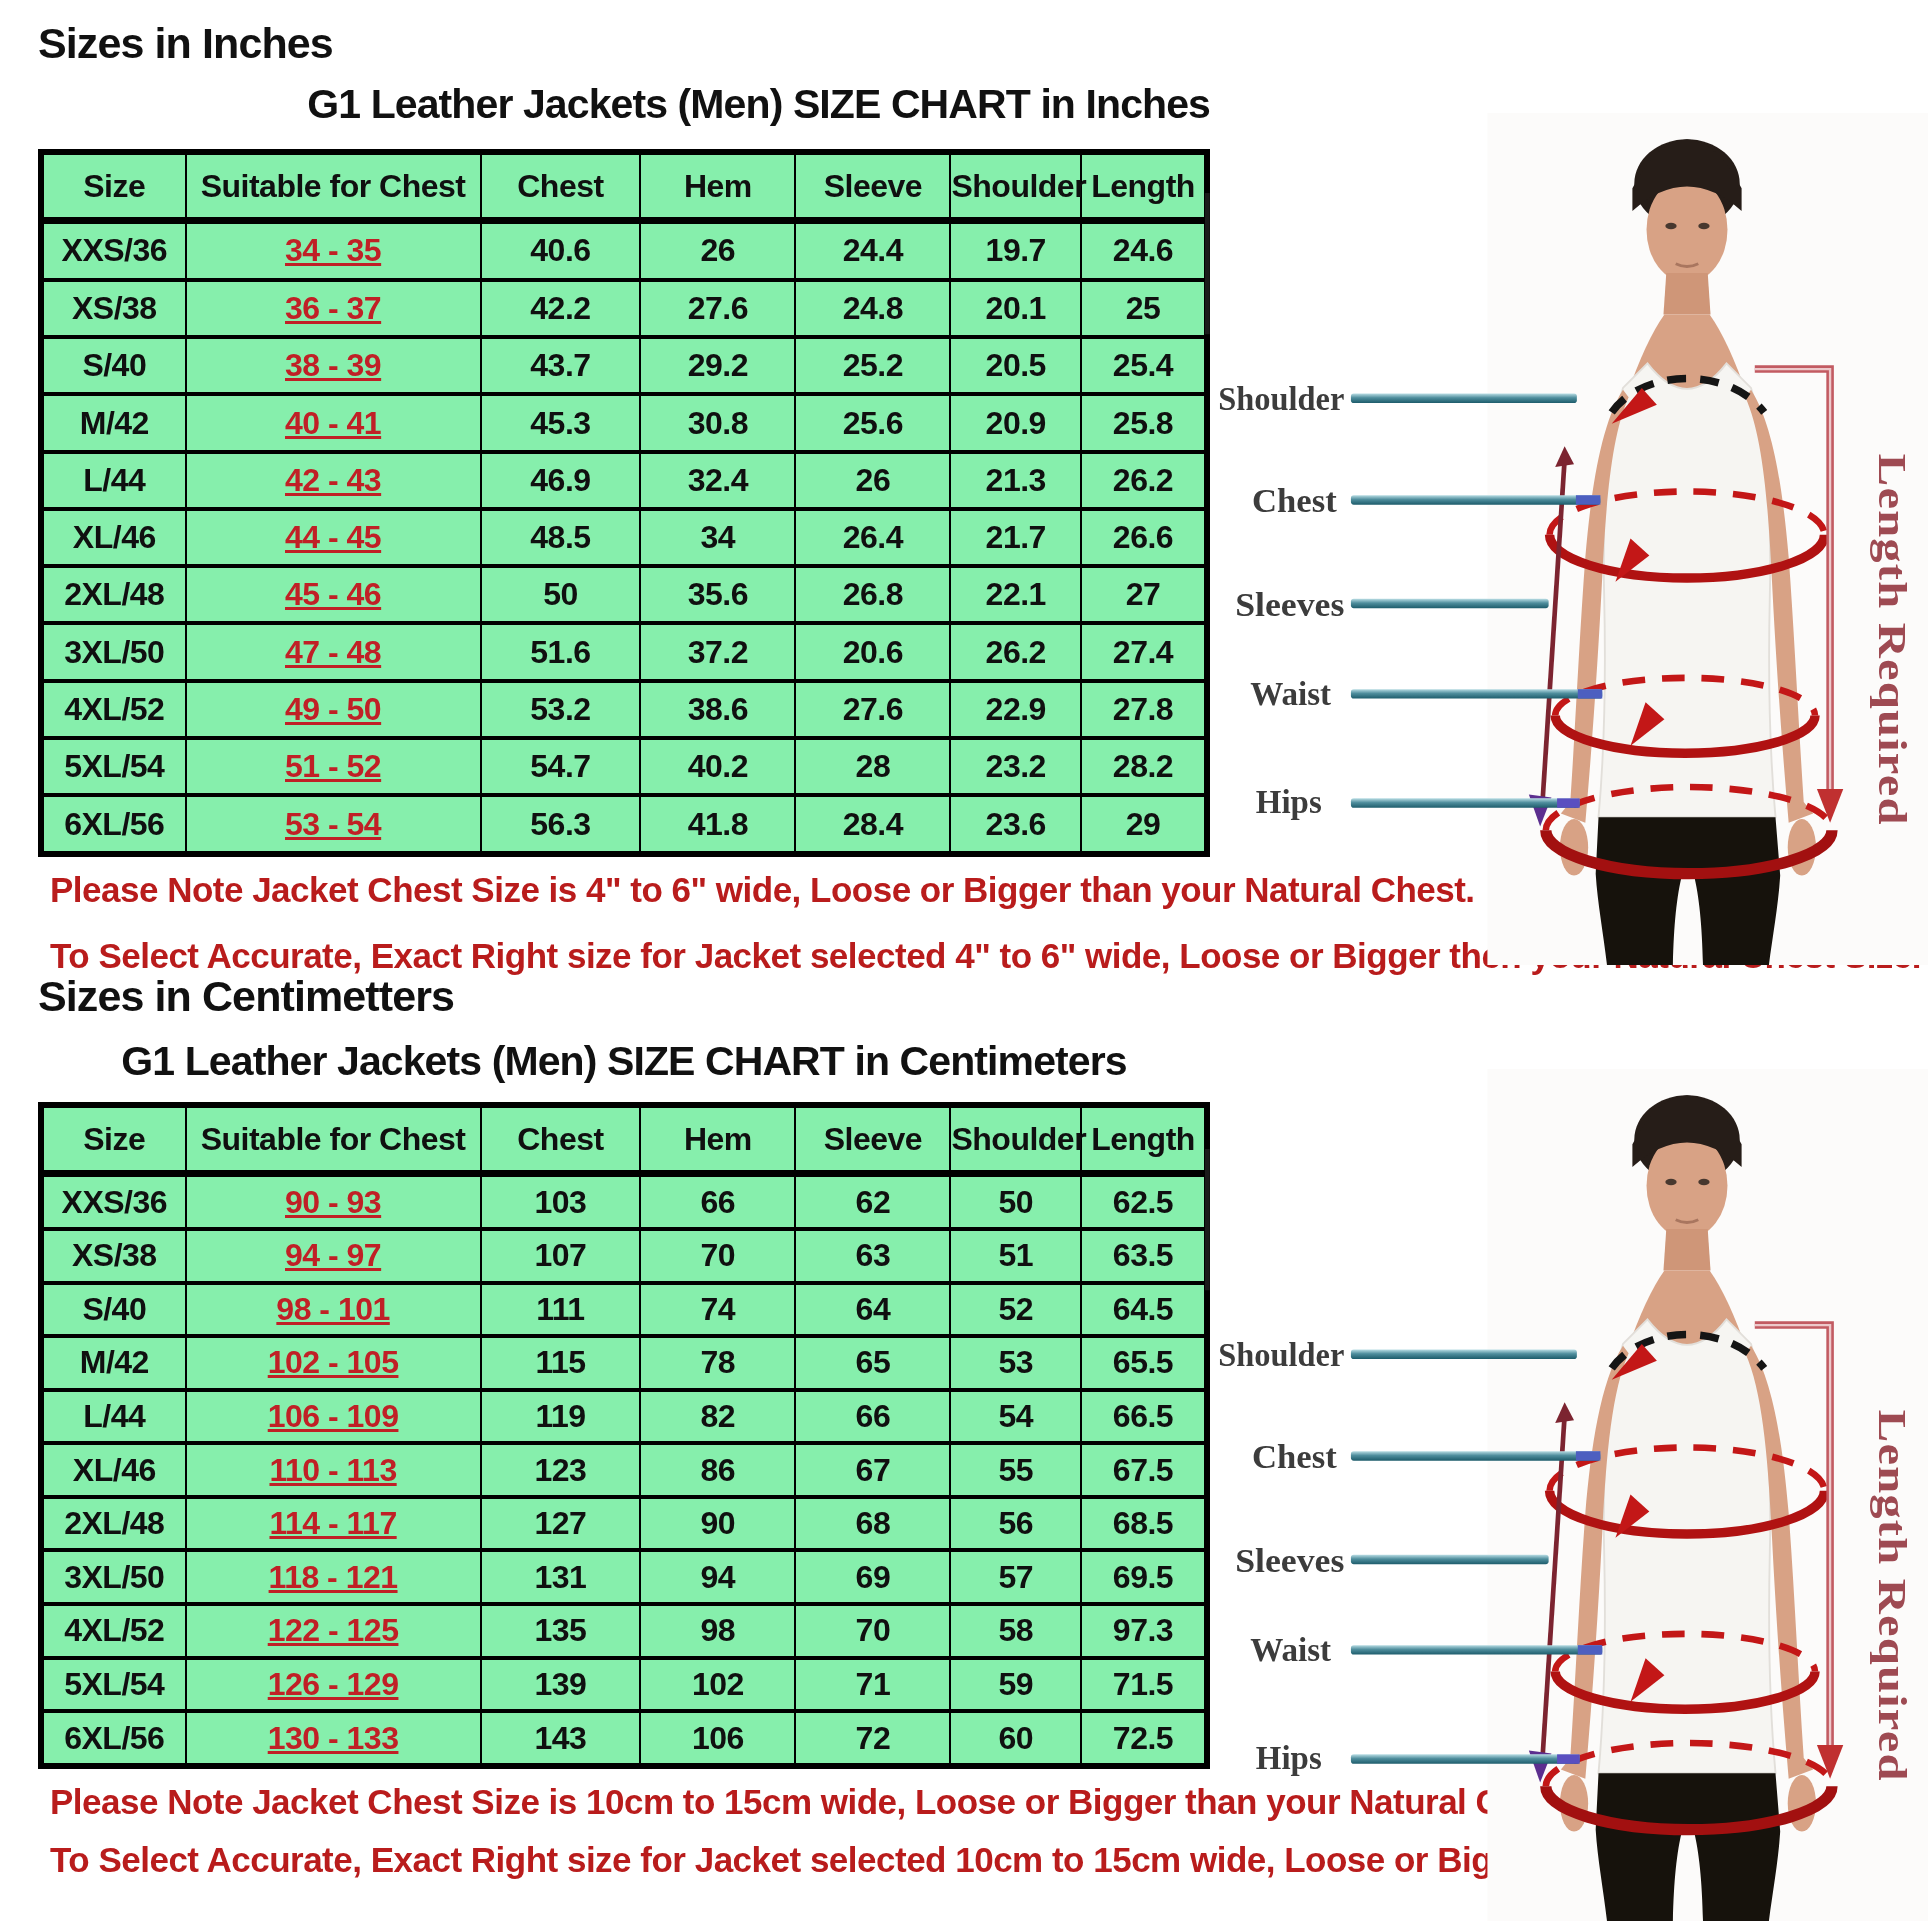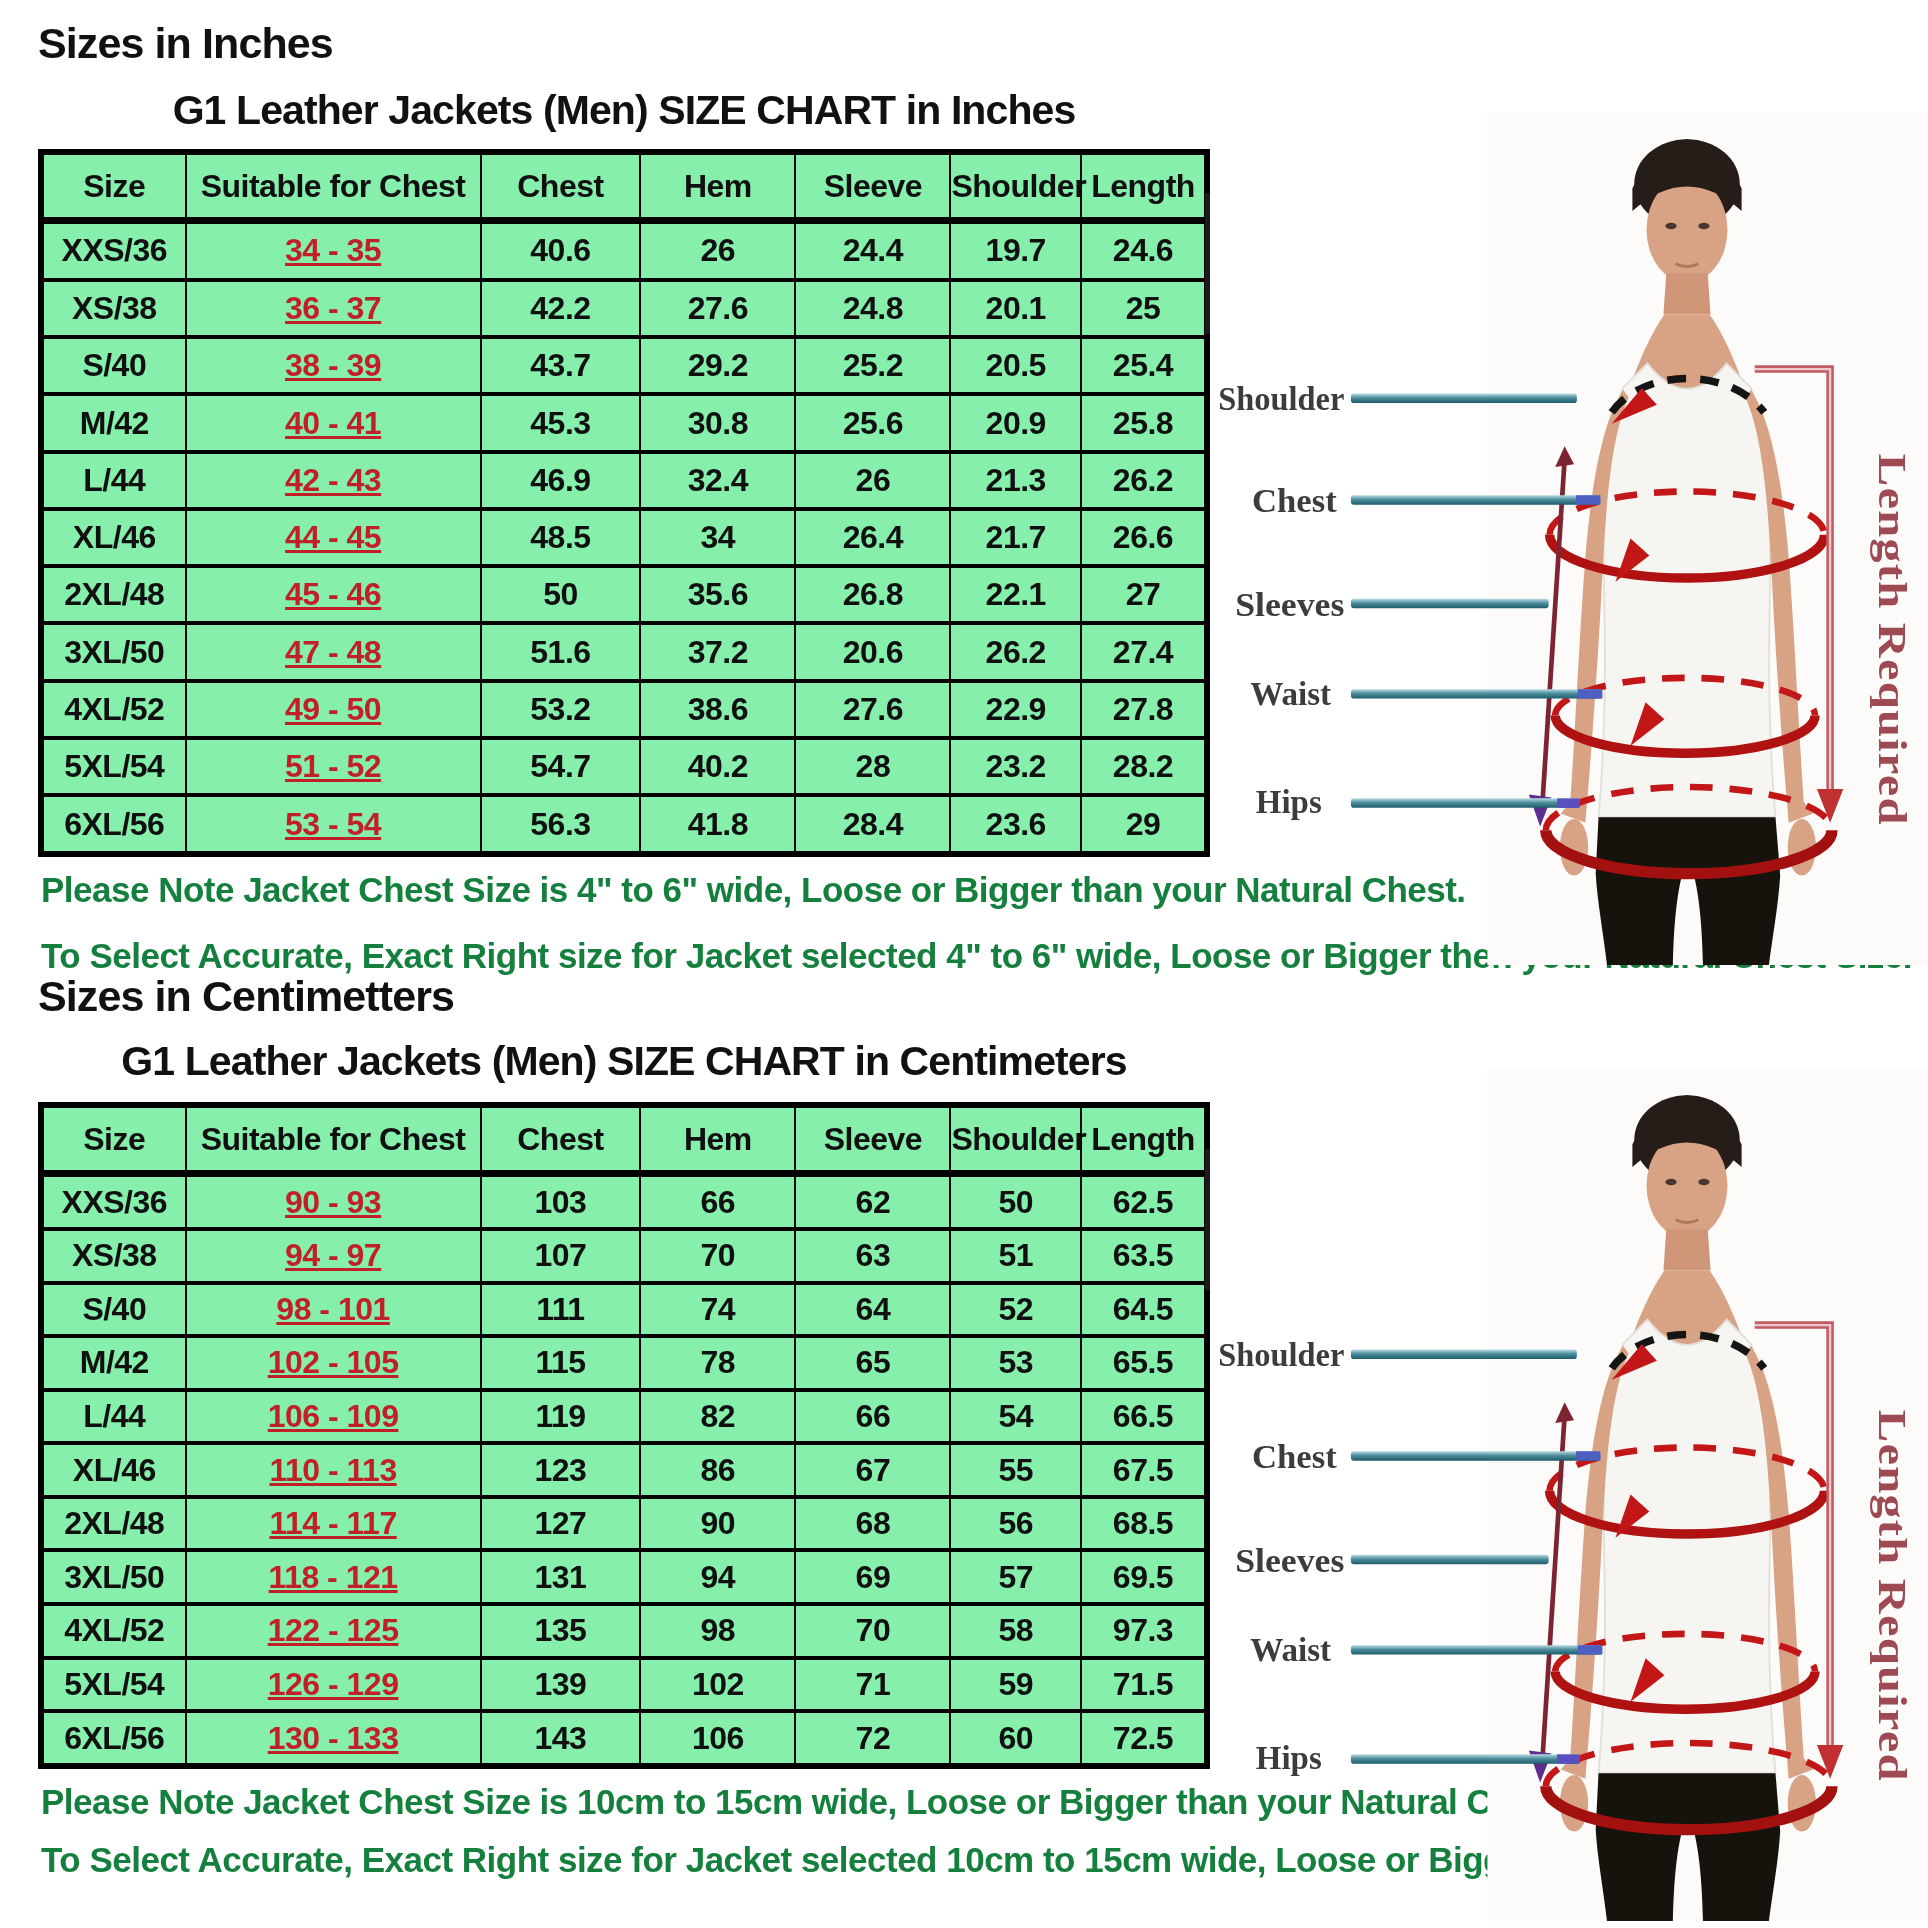--- a/index.html
+++ b/index.html
@@ -1,24 +1,24 @@
 <!DOCTYPE html>
 <html style="--size-range-red: #c02026; --measure-line-teal-dark: #1d5c6b; --measure-line-teal-light: #b9dde4; --arrow-red: #c31717; --purple-arrow: #5c2f8f; --length-text-red: #9e4a52; --label-gray: #3c3c3c;font-size:15px"><head>
 <meta charset="utf-8">
 <style>
   html,body{margin:0;padding:0;}
   body{width:1928px;height:1928px;position:relative;background:#ffffff;overflow:hidden;
        font-family:"Liberation Sans",sans-serif;}
   .abs{position:absolute;}
   .big-title{font-weight:bold;color:#111;font-size:43px;letter-spacing:-0.9px;white-space:nowrap;}
   .table-title{font-weight:bold;color:#111;text-align:center;font-size:41px;letter-spacing:-0.9px;white-space:nowrap;}
-  .note{font-weight:bold;font-size:35px;color:#15803d;letter-spacing:-0.5px;white-space:nowrap;}
+  .note{font-weight:bold;font-size:35px;color:#b91c1c;letter-spacing:-0.5px;white-space:nowrap;margin-left:9px;}
 
   #title-in{left:38px;top:19px;width:1172px;}
-  #tabletitle-in{left:38px;top:87px;width:1172px;}
+  #tabletitle-in{left:38px;top:81px;width:1172px;text-align:right;}
   #tablewrap-in{left:38px;top:149px;width:1172px;height:708px;}
   #note-in-1{left:41px;top:870px;}
   #note-in-2{left:41px;top:936px;}
 
   #title-cm{left:38px;top:972px;width:1172px;}
   #tabletitle-cm{left:38px;top:1038px;width:1172px;}
   #tablewrap-cm{left:38px;top:1102px;width:1172px;height:667px;}
   #note-cm-1{left:41px;top:1782px;}
   #note-cm-2{left:41px;top:1840px;}
 

